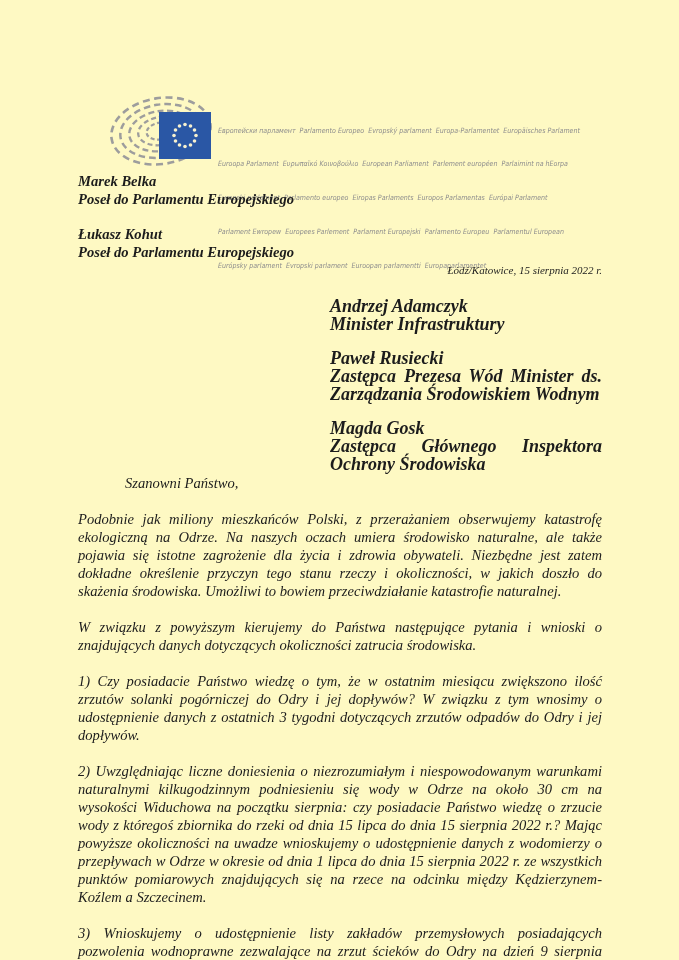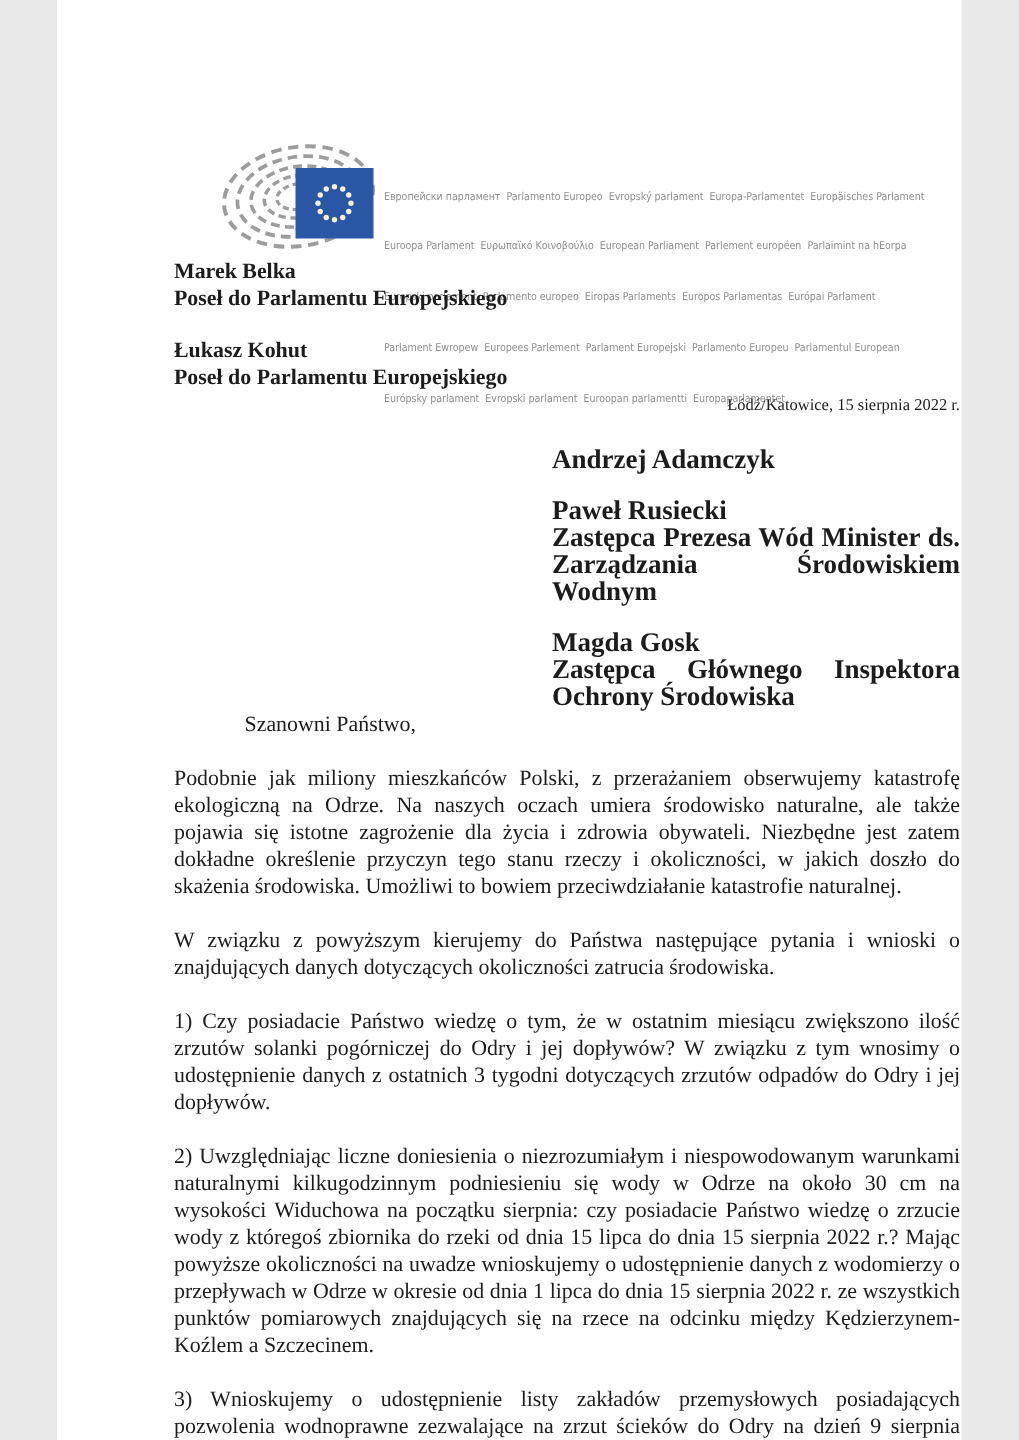--- a/index.html
+++ b/index.html
@@ -1,24 +1,25 @@
 <!DOCTYPE html>
 <html><head>
 <meta charset="utf-8">
 <style>
   html, body { margin: 0; padding: 0; background: #e8e8e8; }
   .page {
     position: relative;
-    width: 603px;
+    width: 679px;
     height: 960px;
     margin: 0 auto;
-    background: #ffffff;
+    background: #fef9c3;
     font-family: "Liberation Serif", serif;
     color: #1c1c1c;
     overflow: hidden;
+    font-style: italic;
   }
 
   
   .logo-wrap {
     position: absolute;
     left: 106px;
     top: 95px;
     width: 110px;
     height: 75px;
   }
@@ -138,20 +139,21 @@
       <div>Łukasz Kohut</div>
       <div>Poseł do Parlamentu Europejskiego</div>
     </div>
   </div>
 
   <div class="dateline">Łódź/Katowice, 15 sierpnia 2022 r.</div>
 
   <div class="recipients">
     <div class="recipient">
       <span class="r-name">Andrzej Adamczyk</span>
+      <span class="r-title">Minister Infrastruktury</span>
     </div>
     <div class="recipient">
       <span class="r-name">Paweł Rusiecki</span>
       <span class="r-title">Zastępca Prezesa Wód Minister ds. Zarządzania Środowiskiem Wodnym</span>
     </div>
     <div class="recipient">
       <span class="r-name">Magda Gosk</span>
       <span class="r-title">Zastępca Głównego Inspektora Ochrony Środowiska</span>
     </div>
   </div>

